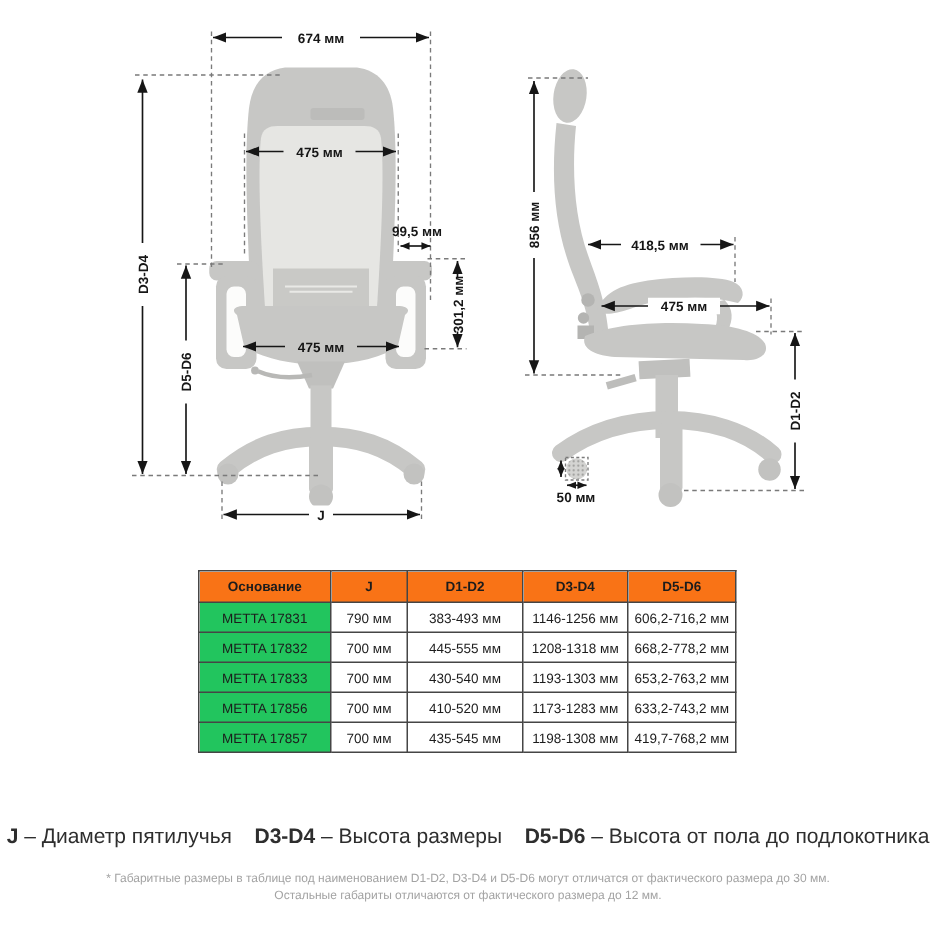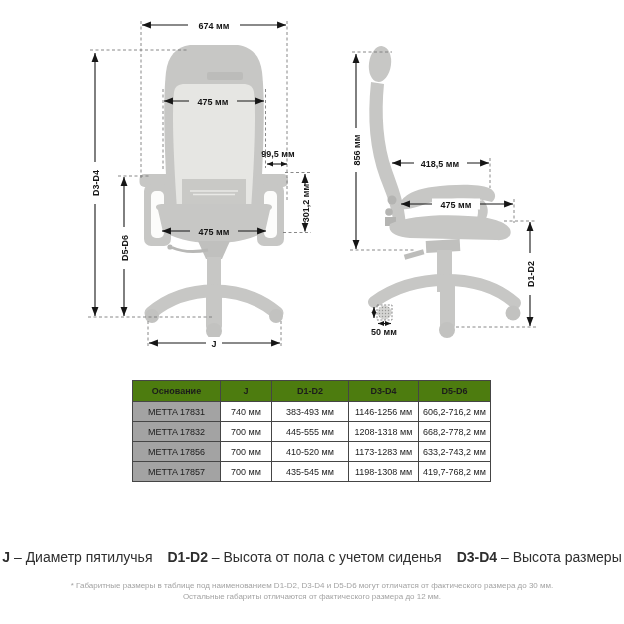--- a/index.html
+++ b/index.html
@@ -9,22 +9,22 @@
   .dim{stroke:#161616;stroke-width:1.1;}
   .dsh{stroke:#7a7a7a;stroke-width:0.9;stroke-dasharray:3 2.5;fill:none;}
   .chair{fill:#c7c7c5;}
   .chair2{fill:#c0c0be;}
   .mesh{fill:#e6e6e3;}
   
   #spec-table{position:absolute;left:132px;top:380px;width:358px;border-collapse:collapse;
               font-size:9px;table-layout:fixed;}
   #spec-table th,#spec-table td{border:1px solid #454545;text-align:center;vertical-align:middle;
               padding:0;height:19px;overflow:hidden;white-space:nowrap;}
-  #spec-table th{background:#4d7c0f;font-weight:bold;height:20px;margin-top:16px;}
-  #spec-table td.c0{background:#a3a3a3;}
+  #spec-table th{background:#f97316;font-weight:bold;height:20px;margin-top:16px;}
+  #spec-table td.c0{background:#22c55e;}
   #spec-table{border:1.5px solid #333;}
   
   #legend{position:absolute;left:0;top:549px;width:624px;display:flex;justify-content:center;
           gap:15px;font-size:14px;color:#2e2e2e;}
   #legend .lk{font-weight:bold;}
   #legend .item{white-space:nowrap;}
   
   #footnote{position:absolute;left:0;top:580px;width:624px;text-align:center;
             font-size:8px;line-height:11px;color:#a3a3a3;}
 </style>
@@ -181,54 +181,61 @@
         <th>Основание</th>
         <th>J</th>
         <th>D1-D2</th>
         <th>D3-D4</th>
         <th>D5-D6</th>
       </tr>
     </thead>
     <tbody>
       <tr>
         <td class="c0">METTA 17831</td>
-        <td>740 мм</td>
+        <td>790 мм</td>
         <td>383-493 мм</td>
         <td>1146-1256 мм</td>
         <td>606,2-716,2 мм</td>
       </tr>
       <tr>
         <td class="c0">METTA 17832</td>
         <td>700 мм</td>
         <td>445-555 мм</td>
         <td>1208-1318 мм</td>
         <td>668,2-778,2 мм</td>
       </tr>
       <tr>
+        <td class="c0">METTA 17833</td>
+        <td>700 мм</td>
+        <td>430-540 мм</td>
+        <td>1193-1303 мм</td>
+        <td>653,2-763,2 мм</td>
+      </tr>
+      <tr>
         <td class="c0">METTA 17856</td>
         <td>700 мм</td>
         <td>410-520 мм</td>
         <td>1173-1283 мм</td>
         <td>633,2-743,2 мм</td>
       </tr>
       <tr>
         <td class="c0">METTA 17857</td>
         <td>700 мм</td>
         <td>435-545 мм</td>
         <td>1198-1308 мм</td>
         <td>419,7-768,2 мм</td>
       </tr>
     </tbody>
   </table>
 
   
   <div id="legend">
     <span class="item"><span class="lk">J</span> <span class="ld">– Диаметр пятилучья</span></span>
-    <span class="item"><span class="lk">D1-D2</span> <span class="ld">– Высота от пола с учетом сиденья</span></span>
     <span class="item"><span class="lk">D3-D4</span> <span class="ld">– Высота размеры</span></span>
+    <span class="item"><span class="lk">D5-D6</span> <span class="ld">– Высота от пола до подлокотника</span></span>
   </div>
 
   
   <div id="footnote">
     <div>* Габаритные размеры в таблице под наименованием D1-D2, D3-D4 и D5-D6 могут отличатся от фактического размера до 30 мм.</div>
     <div>Остальные габариты отличаются от фактического размера до 12 мм.</div>
   </div>
 
 </div>
 

